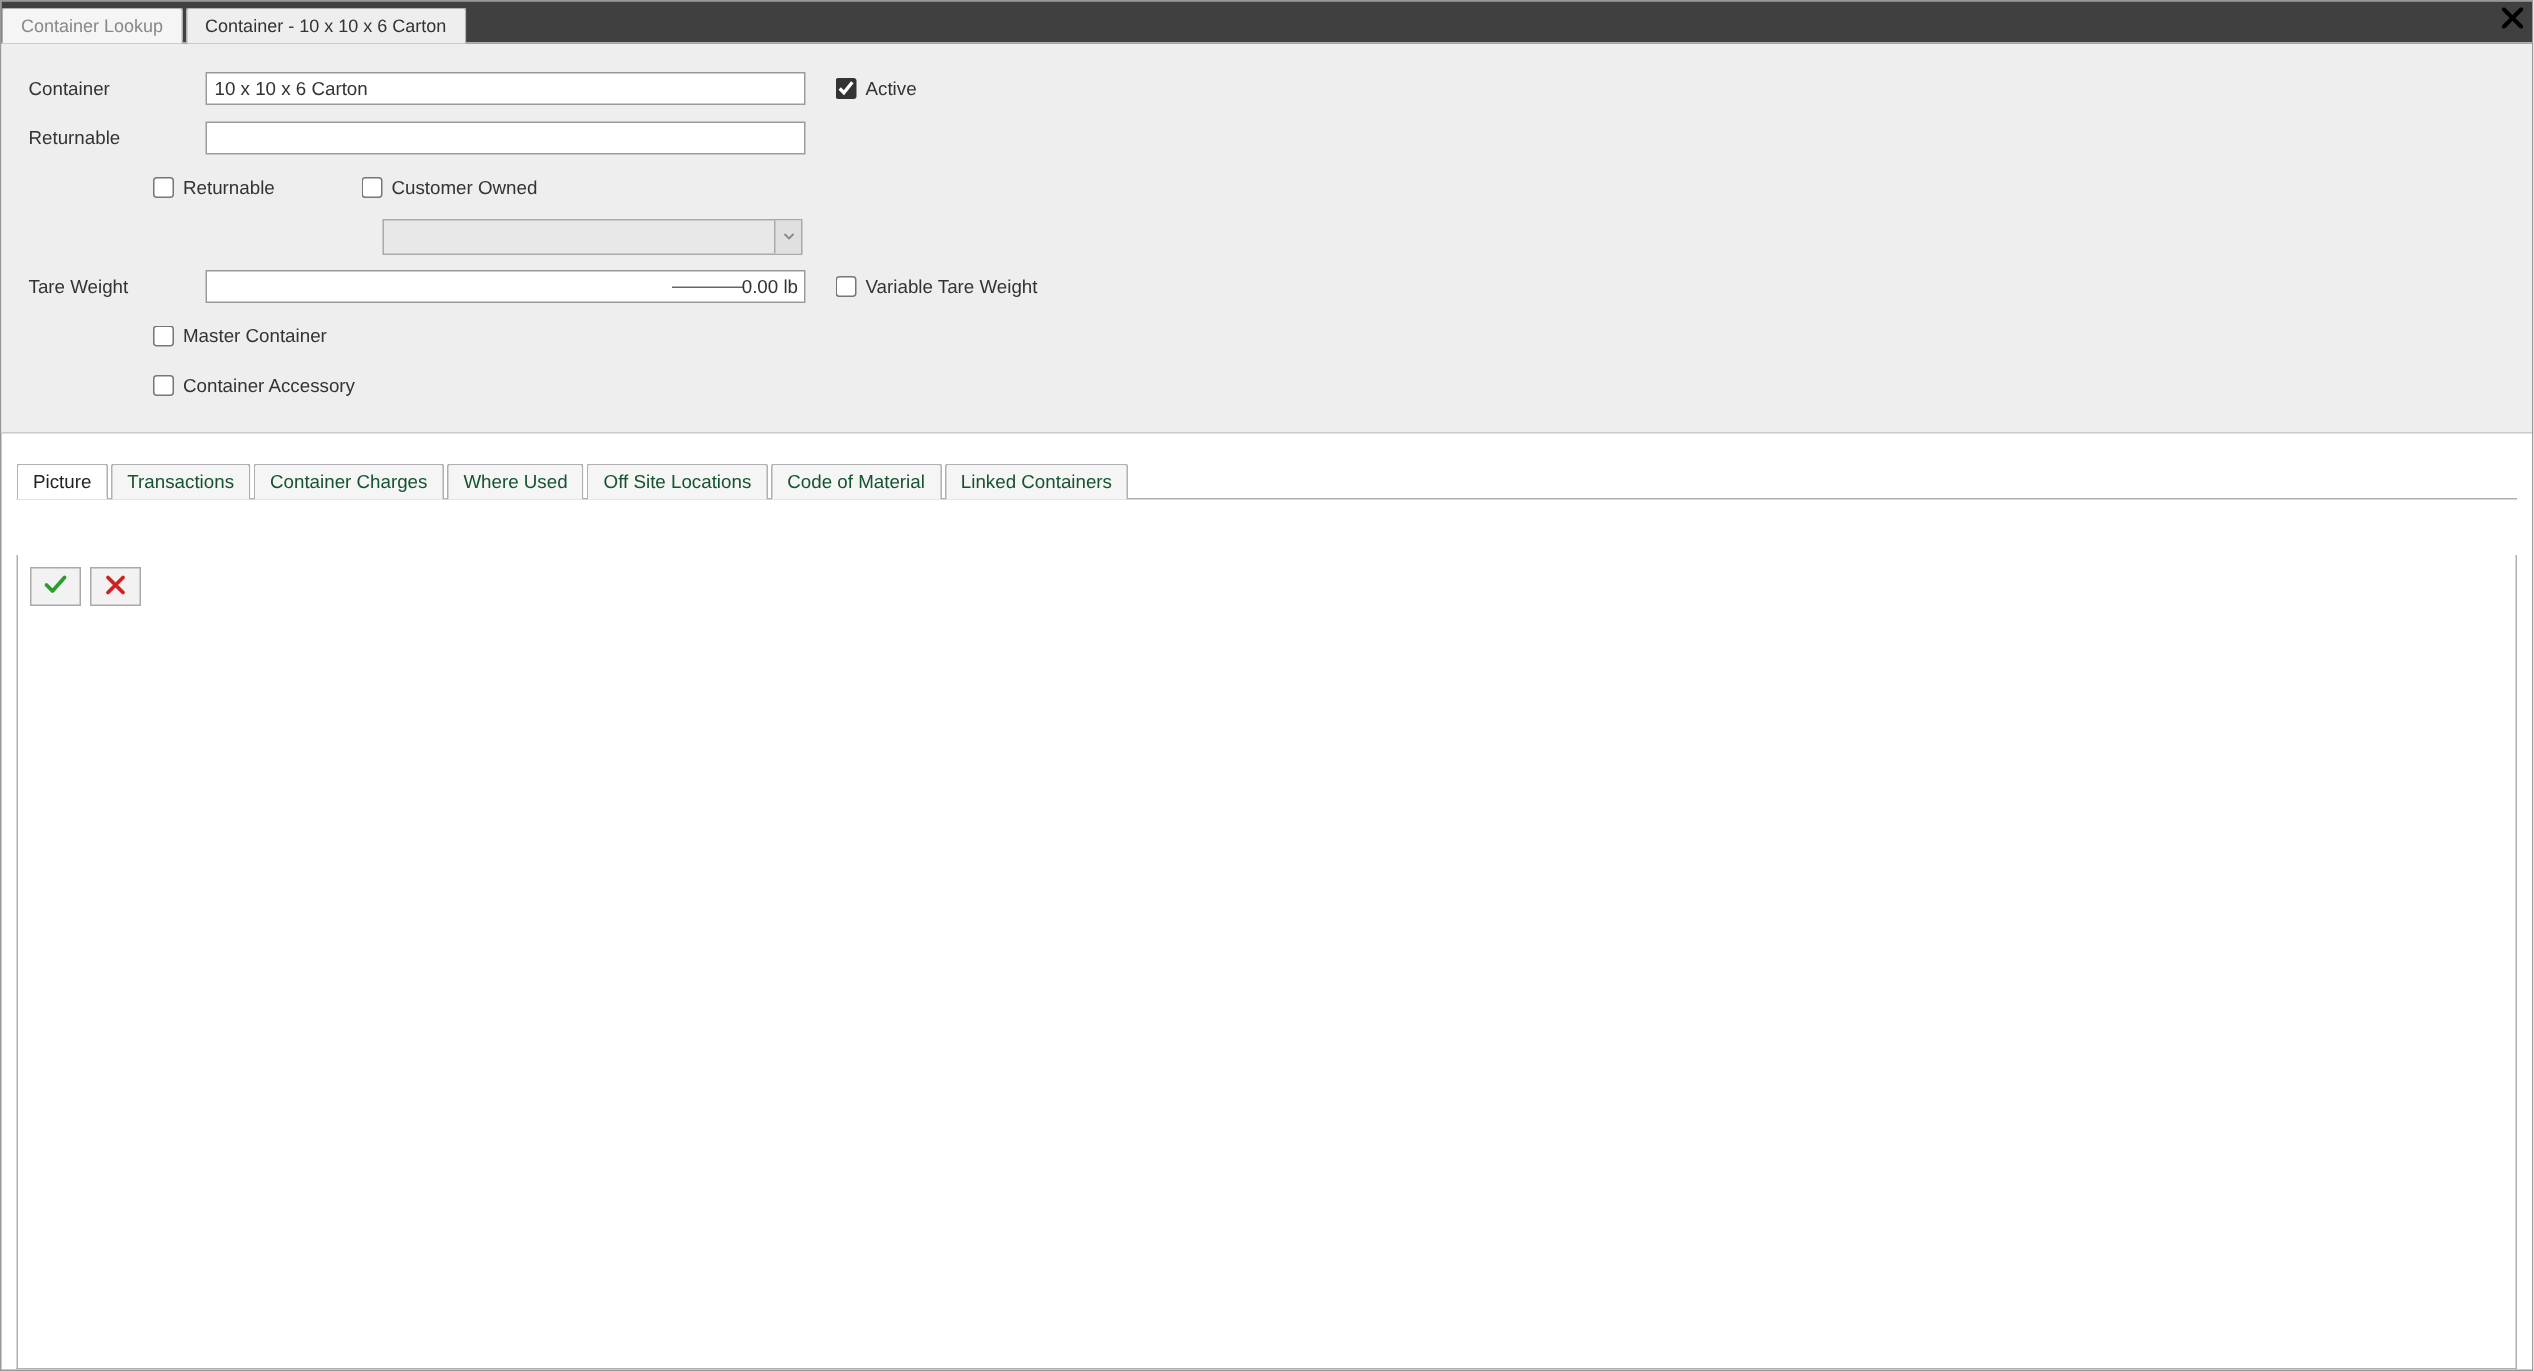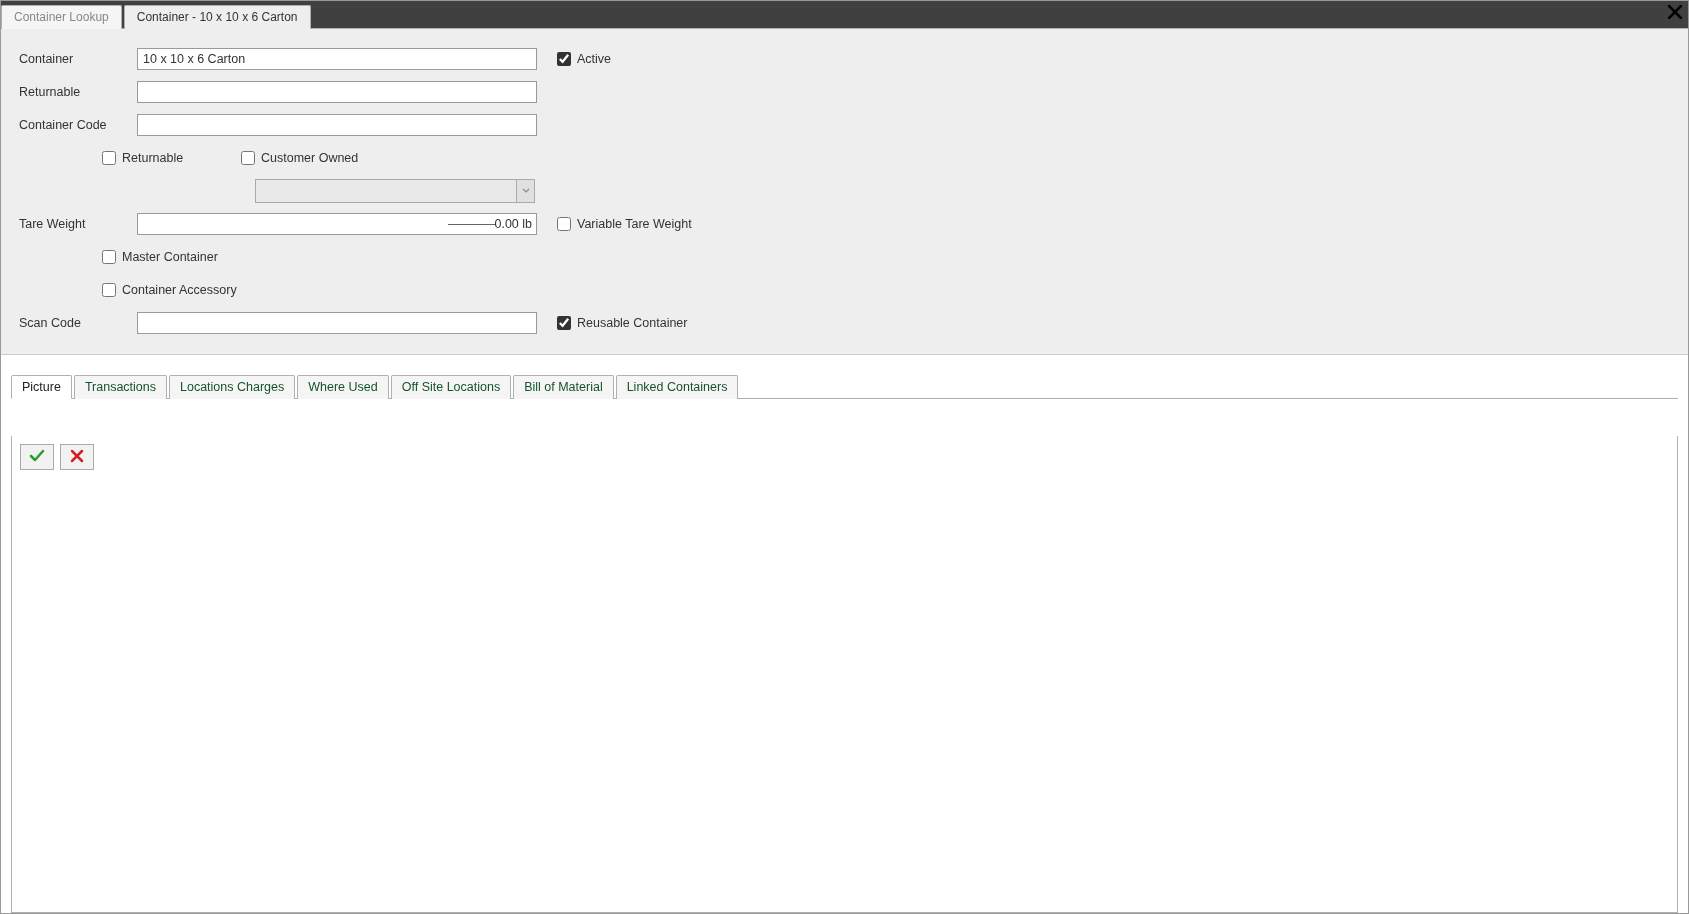--- a/index.html
+++ b/index.html
@@ -241,24 +241,20 @@
         <input type="checkbox" id="cb-active" checked="" style="">
         <span>Active</span>
       </label>
     </div>
 
     <div class="form-row">
       <span class="form-label">Returnable</span>
       <input class="form-input" type="text" value="" style="">
     </div>
 
-    <div class="form-row">
-      <span class="form-label">Container Code</span>
-      <input class="form-input" type="text" value="" style="">
-    </div>
 
     <div class="form-row checkbox-indent">
       <label class="checkbox-wrap" style="width:115px">
         <input type="checkbox" id="cb-returnable" style="">
         <span>Returnable</span>
       </label>
       <label class="checkbox-wrap">
         <input type="checkbox" id="cb-customerOwned" style="">
         <span>Customer Owned</span>
       </label>
@@ -293,39 +289,31 @@
       </label>
     </div>
 
     <div class="form-row checkbox-indent">
       <label class="checkbox-wrap">
         <input type="checkbox" id="cb-containerAccessory" style="">
         <span>Container Accessory</span>
       </label>
     </div>
 
-    <div class="form-row">
-      <span class="form-label">Scan Code</span>
-      <input class="form-input" type="text" value="" style="">
-      <label class="checkbox-wrap side-check">
-        <input type="checkbox" id="cb-reusableContainer" checked="" style="">
-        <span>Reusable Container</span>
-      </label>
-    </div>
 
   </div>
 
   <div class="sub-tabs-wrap">
     <div class="sub-tabs">
       <div class="sub-tab active"><span>Picture</span></div>
       <div class="sub-tab"><span>Transactions</span></div>
-      <div class="sub-tab"><span>Locations Charges</span></div>
+      <div class="sub-tab"><span>Container Charges</span></div>
       <div class="sub-tab"><span>Where Used</span></div>
       <div class="sub-tab"><span>Off Site Locations</span></div>
-      <div class="sub-tab"><span>Bill of Material</span></div>
+      <div class="sub-tab"><span>Code of Material</span></div>
       <div class="sub-tab"><span>Linked Containers</span></div>
     </div>
     <div class="sub-content">
       <div class="icon-btn">
         <span>
           <svg viewBox="0 0 16 16">
               <path d="M2 8 L6 12 L14 3" stroke="#2a9d2a" stroke-width="2.5" fill="none" stroke-linecap="round" stroke-linejoin="round"></path>
             </svg>
         </span>
       </div>

